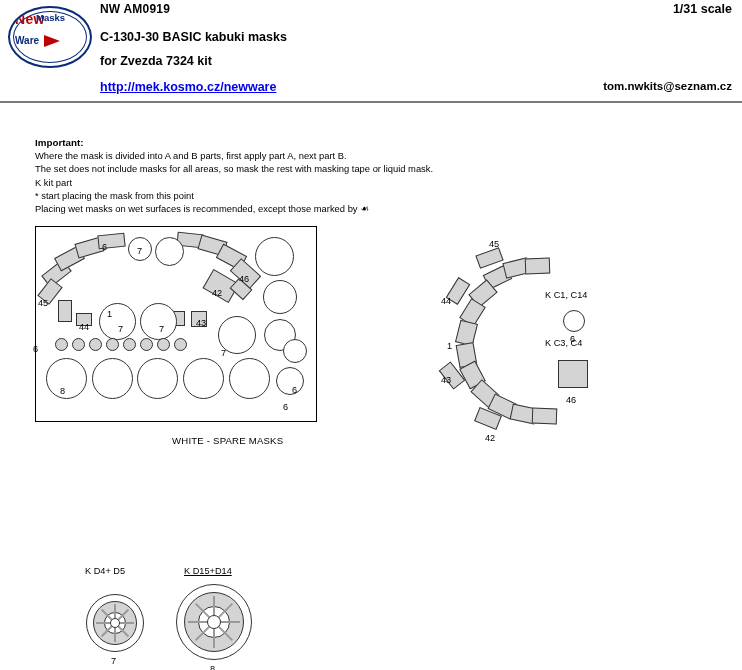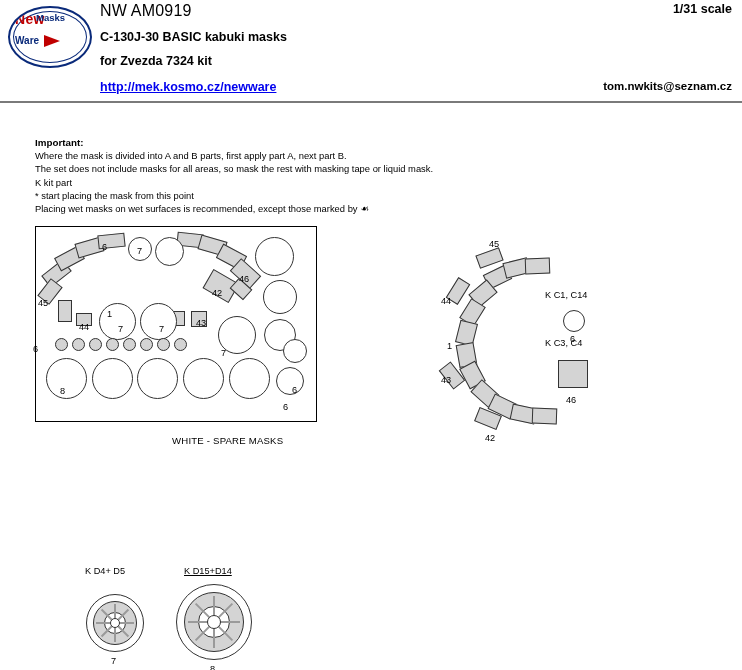--- a/index.html
+++ b/index.html
@@ -79,22 +79,22 @@
     width: 0; height: 0;
     border-top: 6px solid transparent;
     border-bottom: 6px solid transparent;
     border-left: 16px solid #c00000;
   }
 
   .code {
     position: absolute;
     left: 100px;
     top: 2px;
-    font-size: 16px;
-    font-weight: normal;
+    font-size: 12px;
+    font-weight: bold;
     letter-spacing: 0.2px;
   }
   .scale {
     position: absolute;
     right: 10px;
     top: 2px;
     font-size: 12.5px;
     font-weight: bold;
   }
   .title1 {

